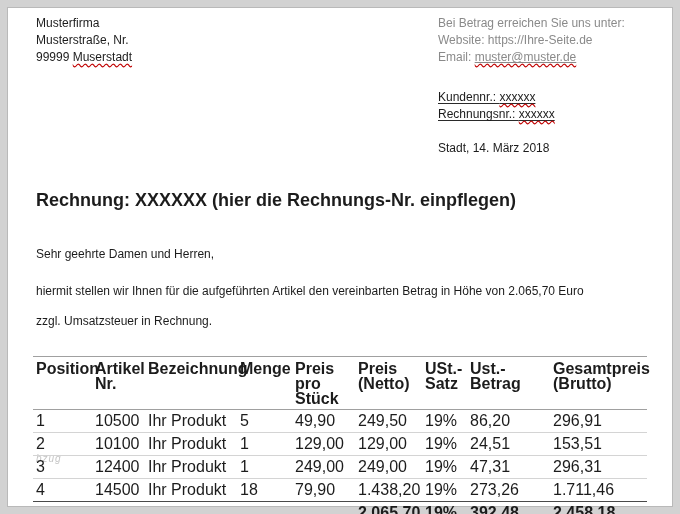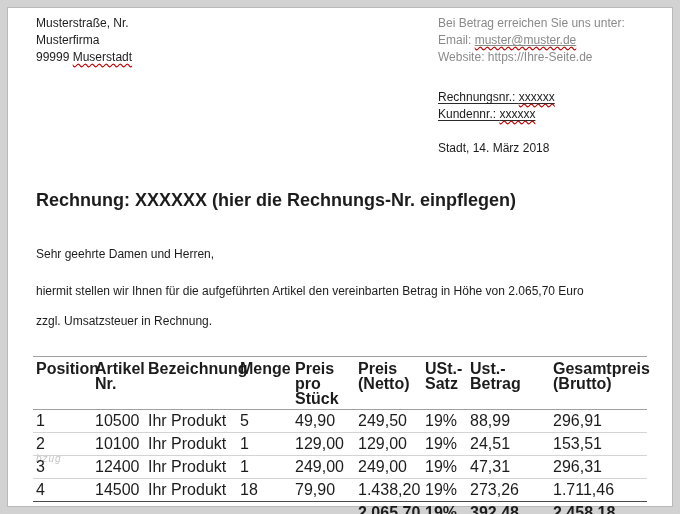--- a/index.html
+++ b/index.html
@@ -65,34 +65,34 @@
     height: 23px;
     border-bottom: 2px solid #4a4a4a;
   }
 </style>
 </head>
 <body>
 
 <div class="page"></div>
 
 <div class="abs lh" style="left:36px; top:15px;">
+  <div>Musterfirma</div>
   <div>Musterstraße, Nr.</div>
-  <div>Musterfirma</div>
   <div><span>99999 </span><span class="squiggle">Muserstadt</span></div>
 </div>
 
 <div class="abs lh gray" style="left:438px; top:15px;">
   <div>Bei Betrag erreichen Sie uns unter:</div>
+  <div><span>Website: </span><span>https://Ihre-Seite.de</span></div>
   <div><span>Email: </span><span class="u"><span class="squiggle">muster@muster.de</span></span></div>
-  <div><span>Website: </span><span>https://Ihre-Seite.de</span></div>
 </div>
 
 <div class="abs lh" style="left:438px; top:89px;">
+  <div class="u-line"><span>Kundennr.: </span><span class="squiggle">xxxxxx</span></div>
   <div class="u-line"><span>Rechnungsnr.: </span><span class="squiggle">xxxxxx</span></div>
-  <div class="u-line"><span>Kundennr.: </span><span class="squiggle">xxxxxx</span></div>
 </div>
 
 <div class="abs" style="left:438px; top:141px;">Stadt, 14. März 2018</div>
 
 <div class="abs subject" style="left:36px; top:190px;">Rechnung: XXXXXX (hier die Rechnungs-Nr. einpflegen)</div>
 
 <div class="abs" style="left:36px; top:247px;">Sehr geehrte Damen und Herren,</div>
 
 <div class="abs bodytext" style="left:36px; top:276px;">hiermit stellen wir Ihnen für die aufgeführten Artikel den vereinbarten Betrag in Höhe von 2.065,70 Euro
 zzgl. Umsatzsteuer in Rechnung.</div>
@@ -131,21 +131,21 @@
   </thead>
   <tbody>
       <tr>
         <td>1</td>
         <td>10500</td>
         <td>Ihr Produkt</td>
         <td>5</td>
         <td>49,90</td>
         <td>249,50</td>
         <td>19%</td>
-        <td>88,99</td>
+        <td>86,20</td>
         <td>296,91</td>
       </tr>
       <tr>
         <td>2</td>
         <td>10100</td>
         <td>Ihr Produkt</td>
         <td>1</td>
         <td>129,00</td>
         <td>129,00</td>
         <td>19%</td>

